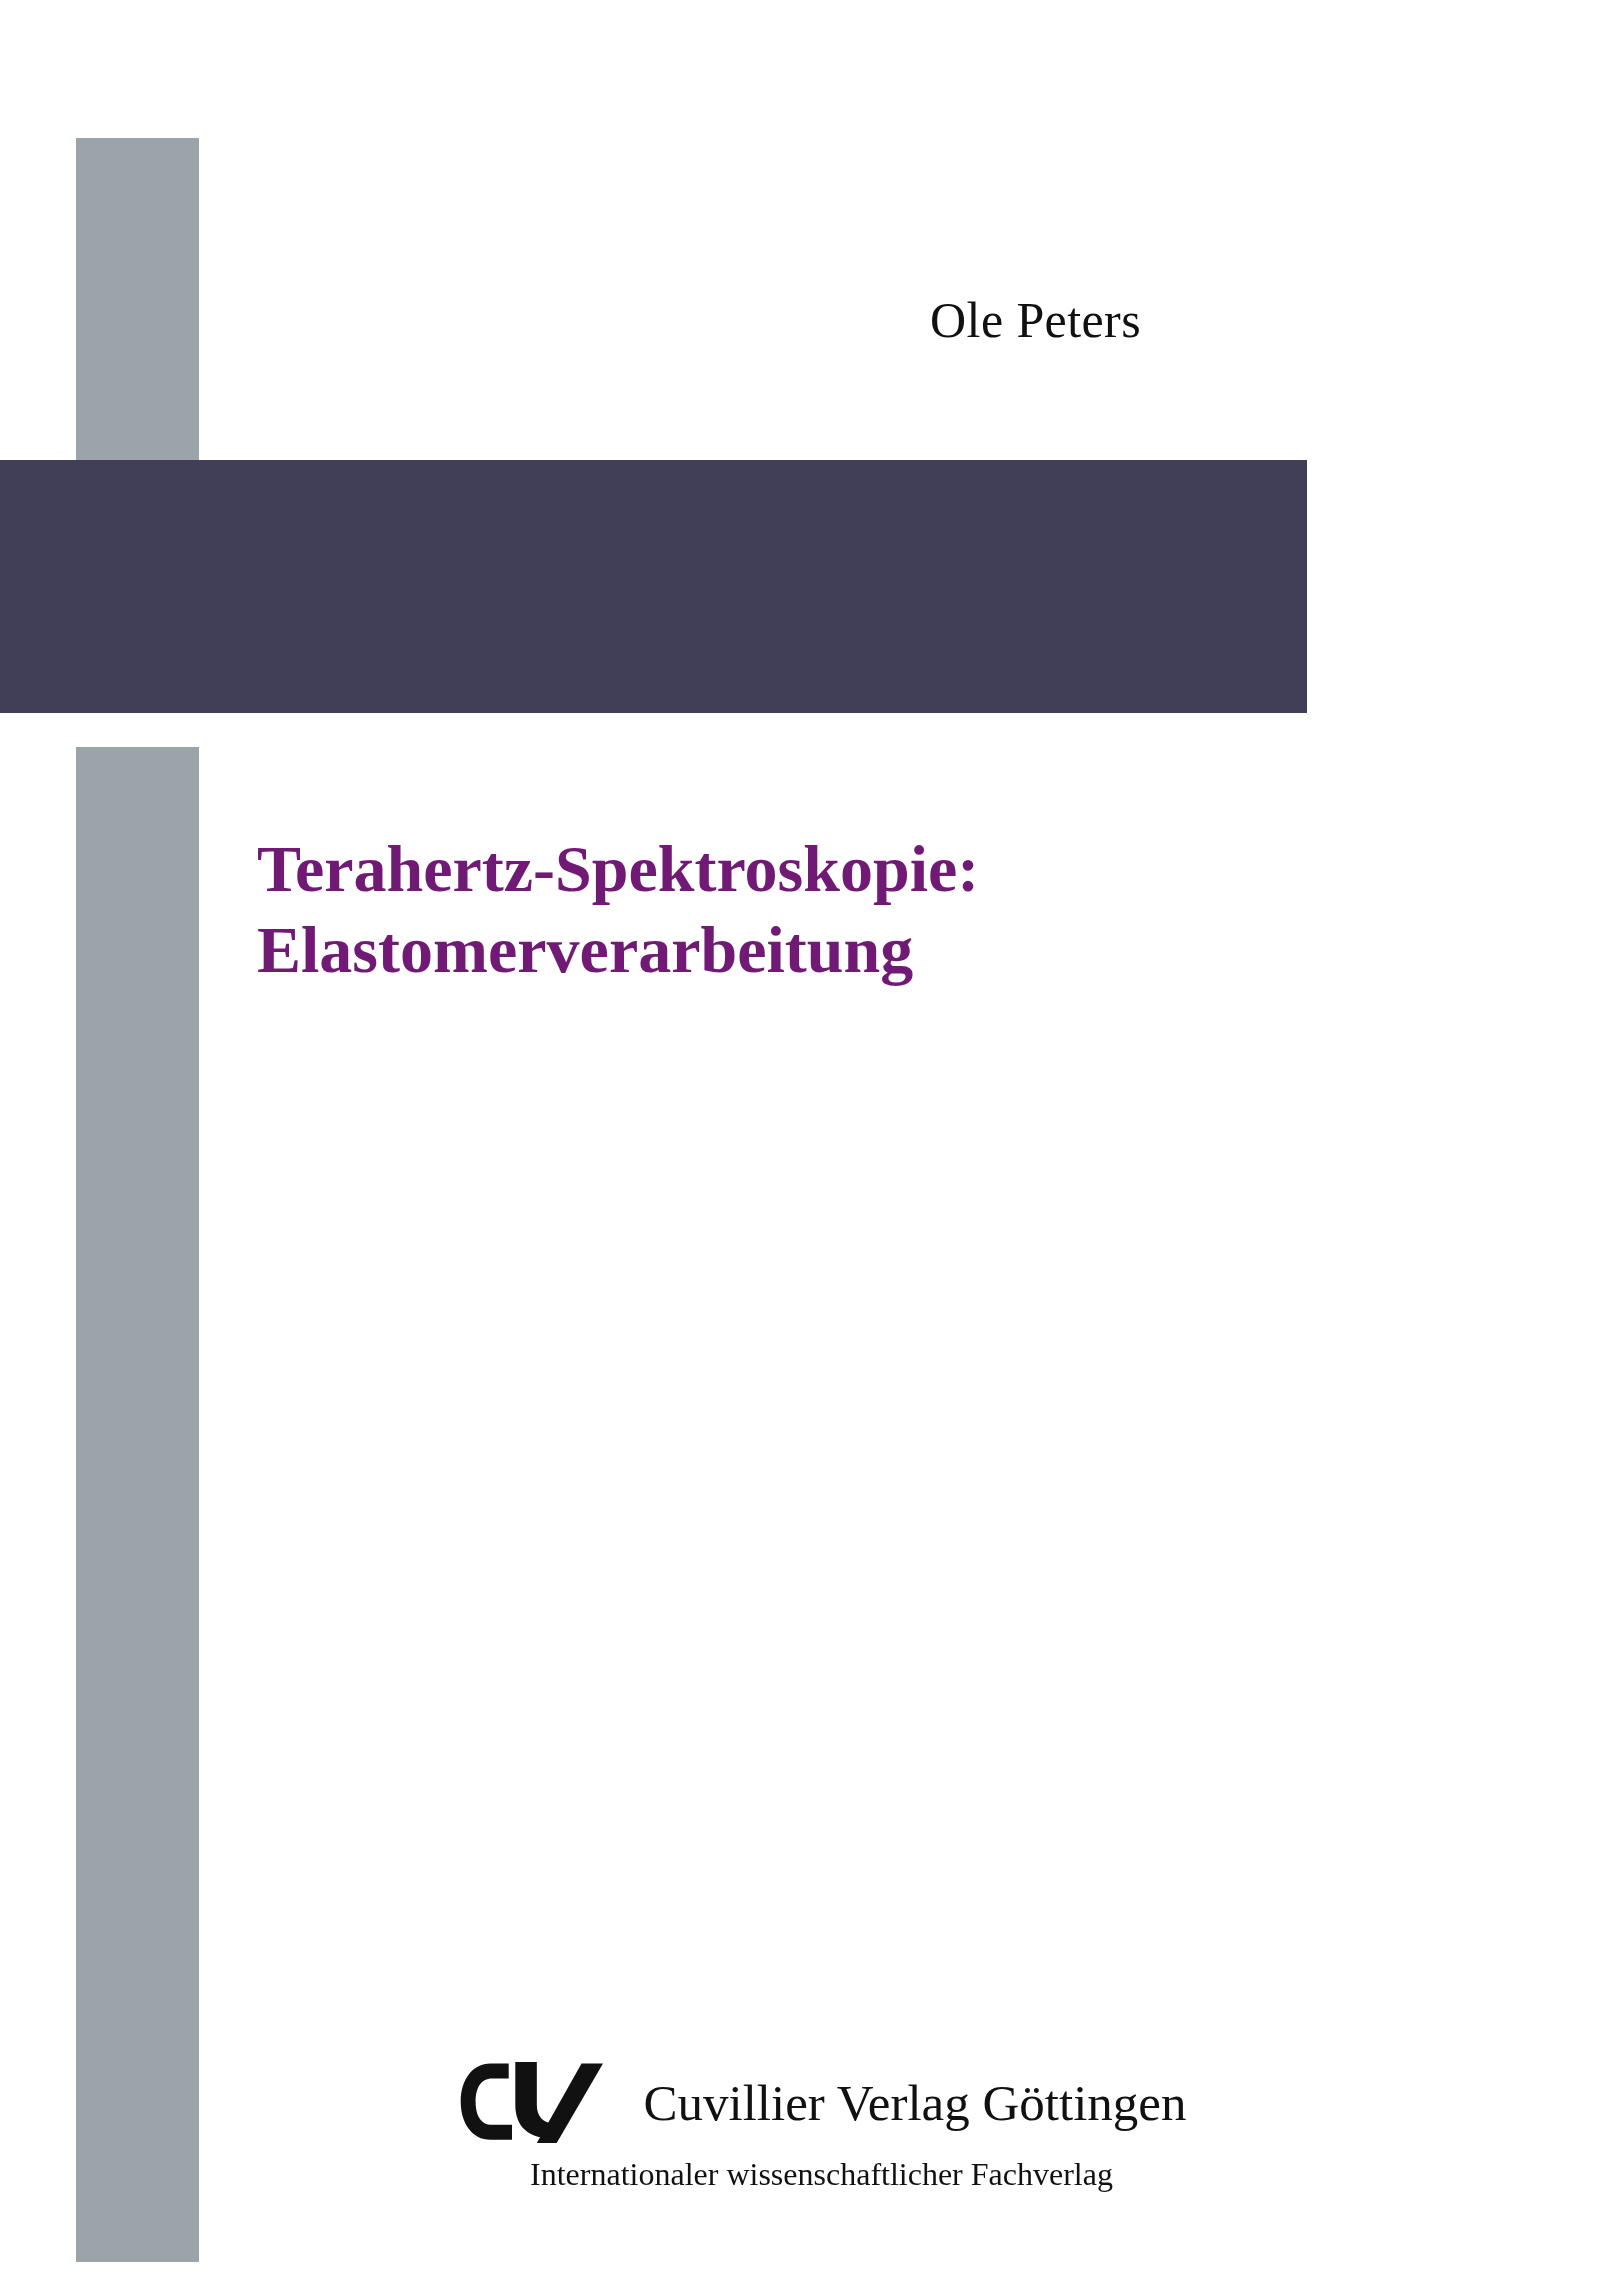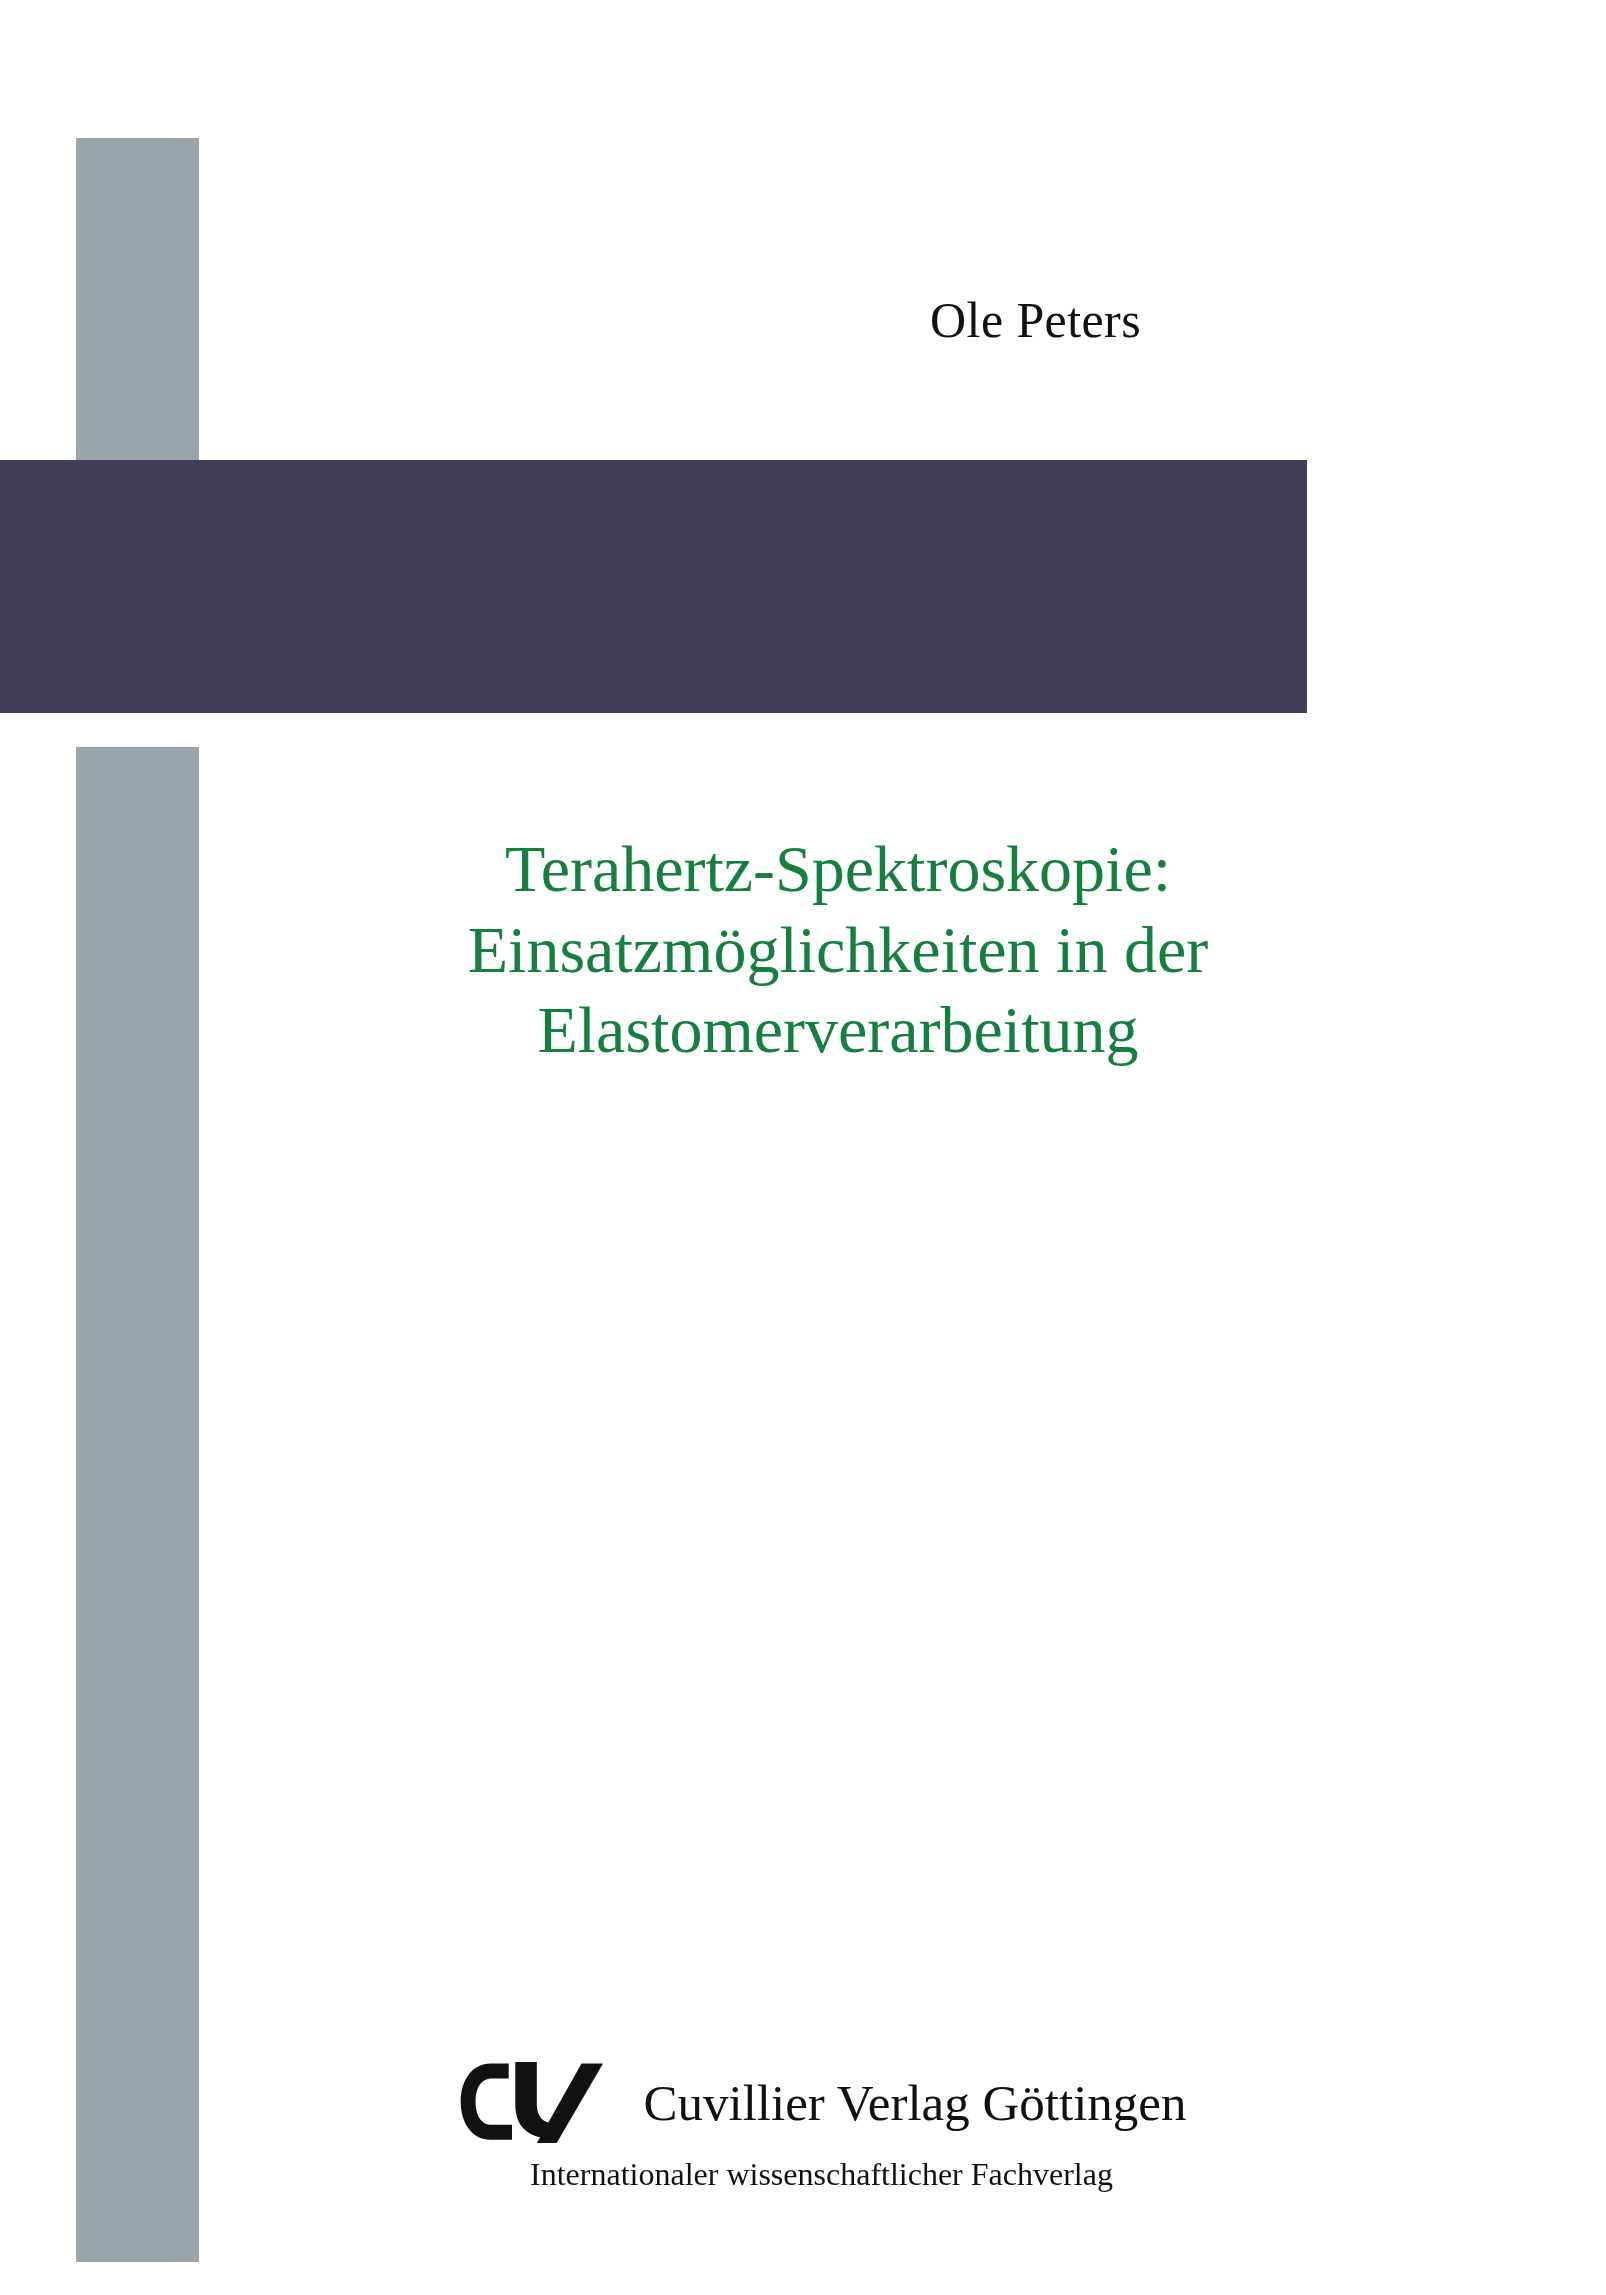--- a/index.html
+++ b/index.html
@@ -56,24 +56,23 @@
     text-align: right;
     white-space: nowrap;
   }
   
   .title {
     position: absolute;
     left: 257px;
     top: 797px;
     width: 1162px;
     font-size: 66px;
-    font-weight: normal;
+    font-weight: bold;
     line-height: 1.22;
-    color: #15803d;
-    text-align: center;
+    color: #701a75;
   }
   .title-line {
     display: block;
     white-space: nowrap;
   }
   
   .publisher {
     position: absolute;
     left: 332px;
     top: 2025px;
@@ -115,21 +114,20 @@
   <div class="bar-top-left"></div>
 
   <div class="band-dark"></div>
 
   <div class="bar-left-long"></div>
 
   <div class="author">Ole Peters</div>
 
   <div class="title">
     <span class="title-line">Terahertz-Spektroskopie:</span>
-    <span class="title-line">Einsatzmöglichkeiten in der</span>
     <span class="title-line">Elastomerverarbeitung</span>
   </div>
 
   <div class="publisher">
     <div class="publisher-row">
       <svg class="publisher-logo" viewBox="0 0 190 110" aria-hidden="true">
         <path d="M62 8 L40 8 C18 8 4 28 4 54 C4 80 18 100 40 100 L66 100 L66 82 L42 82 C28 82 22 70 22 54 C22 38 28 26 42 26 L62 26 Z" fill="#111111"></path>
         <path d="M70 6 L96 6 L96 58 C96 72 104 80 116 80 L116 98 L112 98 C86 98 70 84 70 58 Z" fill="#111111"></path>
         <path d="M150 8 L176 8 L120 104 L96 104 Z" fill="#111111"></path>
       </svg>

